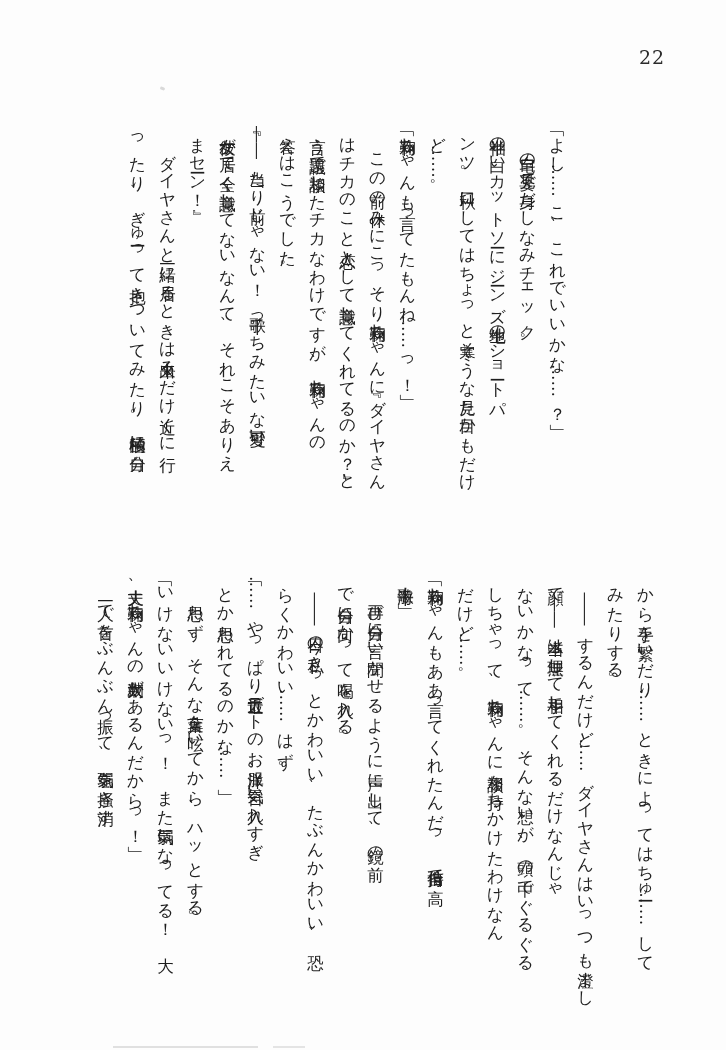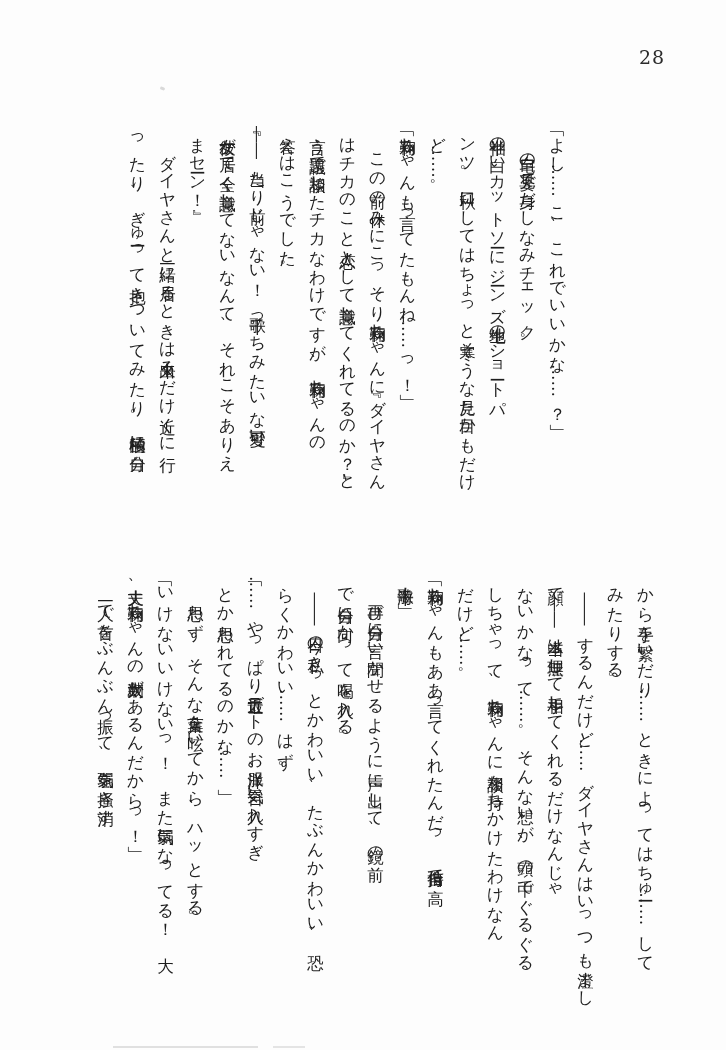--- a/index.html
+++ b/index.html
@@ -77,21 +77,21 @@
     width: 32px;
     height: 2px;
     background: #e4e4e4;
   }
 </style>
 </head>
 <body>
 
 <div class="page">
 
-  <div class="page-number">28</div>
+  <div class="page-number">22</div>
 
   <div class="tblock upper">
     <div class="tl">「よし……こ、これでいいかな……？」</div>
     <div class="tl">　自宅の姿見で身だしなみチェック。</div>
     <div class="tl">半袖の白いカットソーにジーンズ生地のショートパ</div>
     <div class="tl">ンツ。秋口にしてはちょっと寒そうな見た目かもだけ</div>
     <div class="tl">ど……。</div>
     <div class="tl">「鞠莉ちゃんも言ってたもんね……っ！」</div>
     <div class="tl">　この前の休みにこっそり鞠莉ちゃんに『ダイヤさん</div>
     <div class="tl">はチカのこと恋人として意識してくれてるのか？』と</div>

